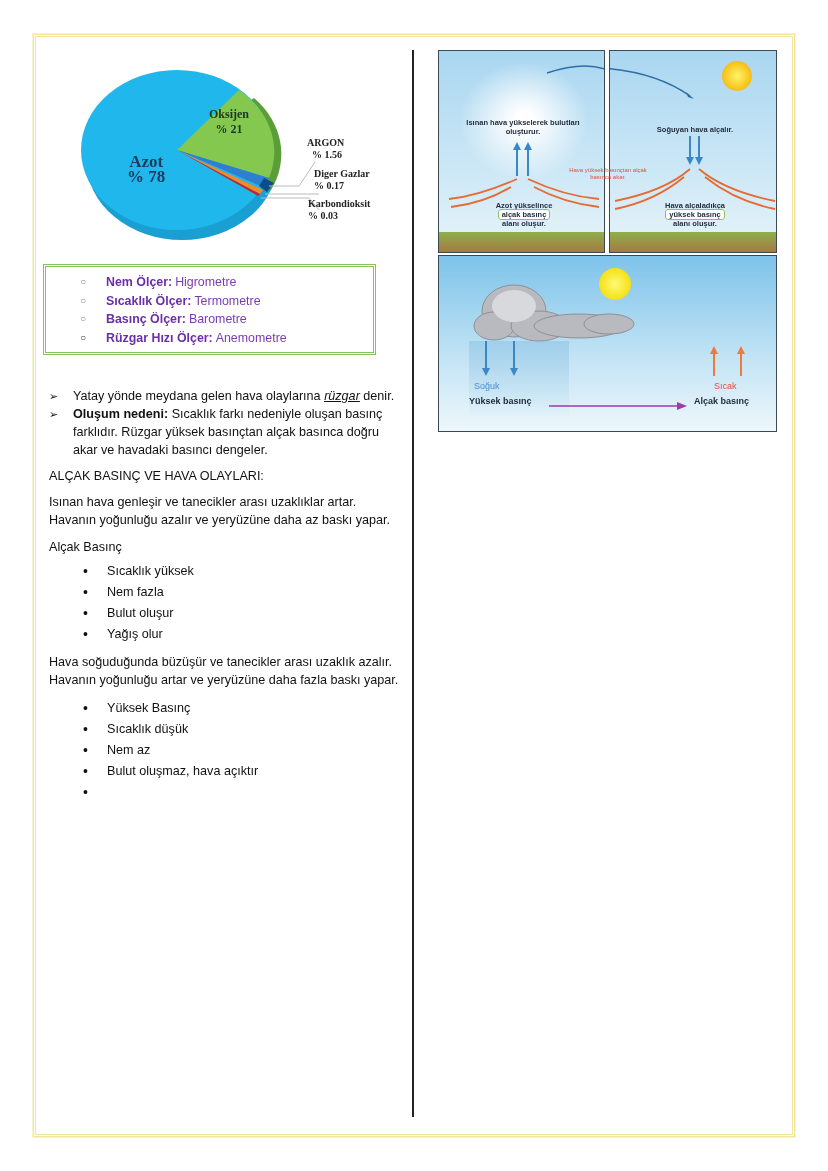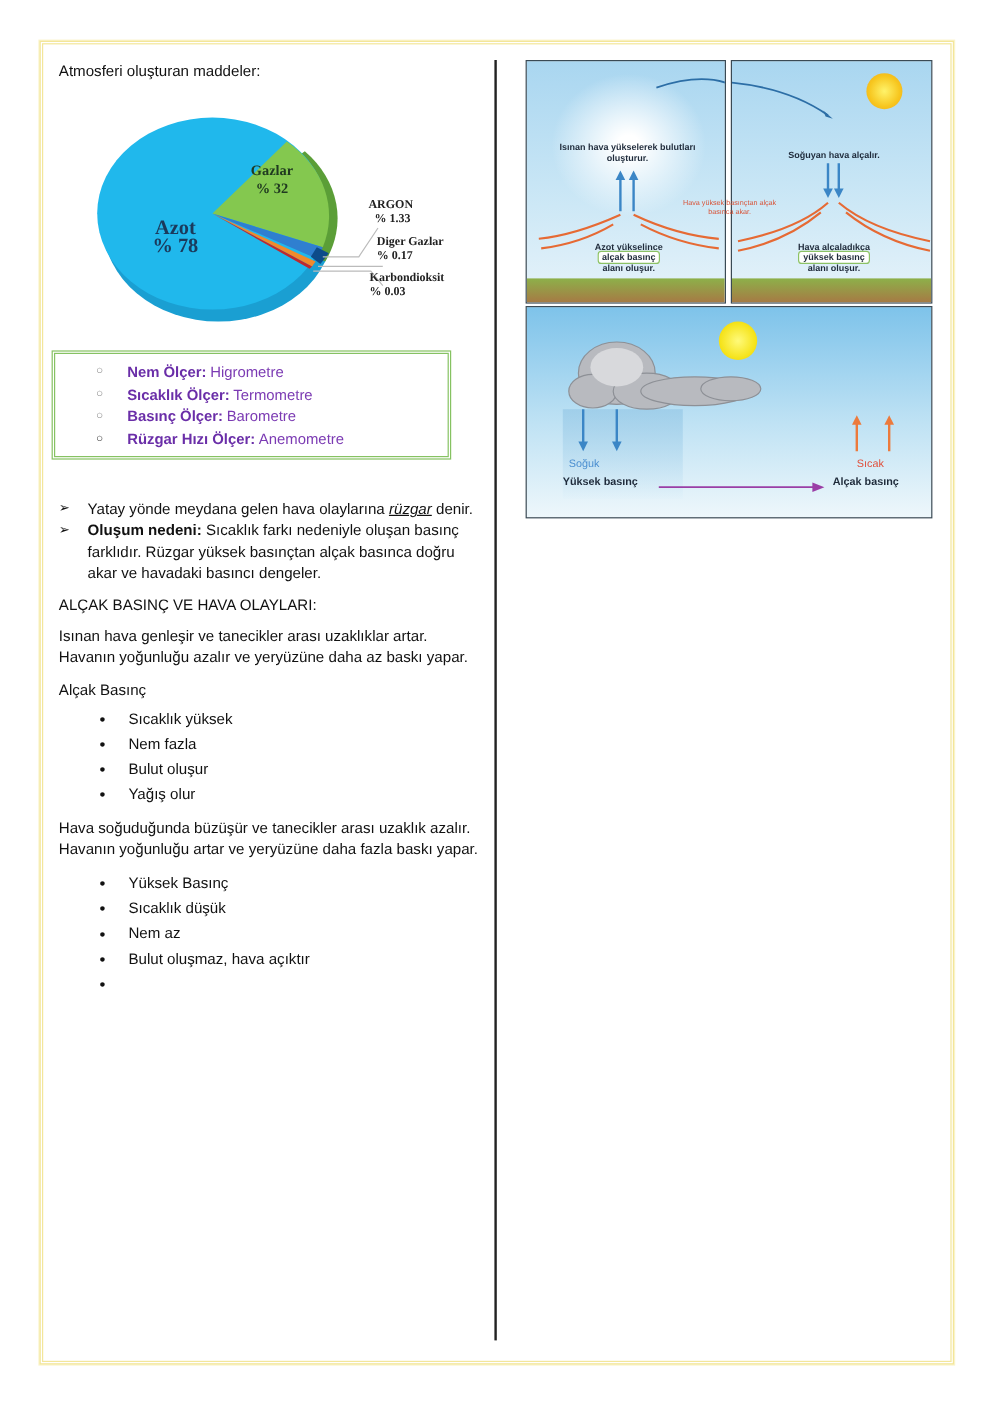--- a/index.html
+++ b/index.html
@@ -44,21 +44,20 @@
   .boxlbl { border: 1px solid #8cc266; background: #fff; border-radius: 3px; padding: 0 3px; }
   .sun { position: absolute; border-radius: 50%; background: radial-gradient(#fff36a, #f7c61e 60%, #f0a51c); }
 </style>
 </head>
 <body>
 
 <div class="frame"></div>
 <div class="divider"></div>
 
 <div class="left">
-  <div class="heading">Atmosferi oluşturan maddeler:</div>
 
   <div class="pie-wrap">
     <svg width="320" height="200" viewBox="0 0 320 200">
 
       <ellipse cx="103" cy="110" rx="96" ry="80" fill="#1a9fd2"></ellipse>
       <path d="M103 100 L175 48 A96 80 0 0 1 192 140 Z" fill="#5b9e37"></path>
 
       <ellipse cx="98" cy="100" rx="96" ry="80" fill="#20b8ec"></ellipse>
       <path d="M98 100 L160 40 A96 80 0 0 1 190 128 Z" fill="#84c84f"></path>
       <path d="M98 100 L190 128 L186 138 Z" fill="#2f7fd0"></path>
@@ -68,26 +67,26 @@
 
       <polyline points="190,136 220,136 236,112" fill="none" stroke="#bbb" stroke-width="1"></polyline>
       <line x1="186" y1="144" x2="240" y2="144" stroke="#bbb" stroke-width="1"></line>
       <polyline points="182,148 230,148 240,160" fill="none" stroke="#bbb" stroke-width="1"></polyline>
     </svg>
     <div class="pie-lbl big" style="left:48px; top:60px;">
       <div>Azot</div>
       <div>% 78</div>
     </div>
     <div class="pie-lbl mid" style="left:130px; top:57px;">
-      <div>Gazlar</div>
-      <div>% 32</div>
+      <div>Oksijen</div>
+      <div>% 21</div>
     </div>
     <div class="pie-lbl small" style="left:228px; top:87px;">
       <div>ARGON</div>
-      <div style="padding-left:5px">% 1.33</div>
+      <div style="padding-left:5px">% 1.56</div>
     </div>
     <div class="pie-lbl small" style="left:235px; top:118px;">
       <div>Diger Gazlar</div>
       <div>% 0.17</div>
     </div>
     <div class="pie-lbl small" style="left:229px; top:148px;">
       <div>Karbondioksit</div>
       <div>% 0.03</div>
     </div>
   </div>

